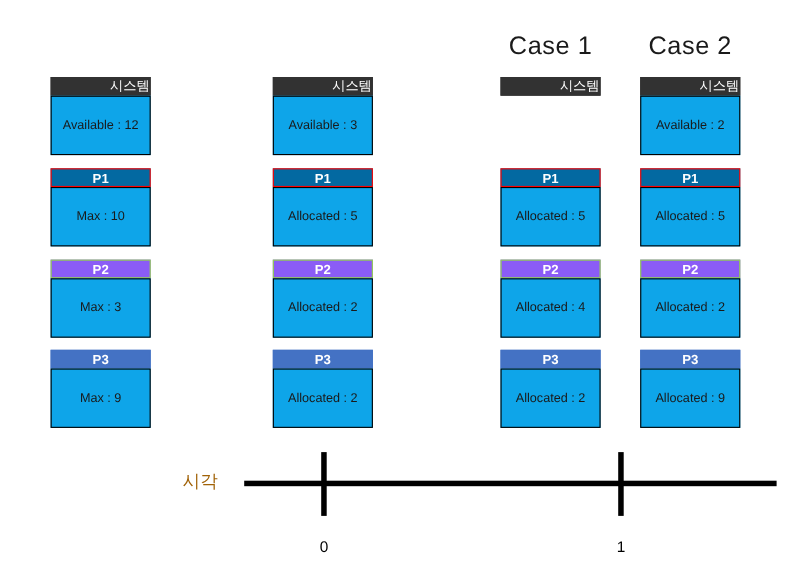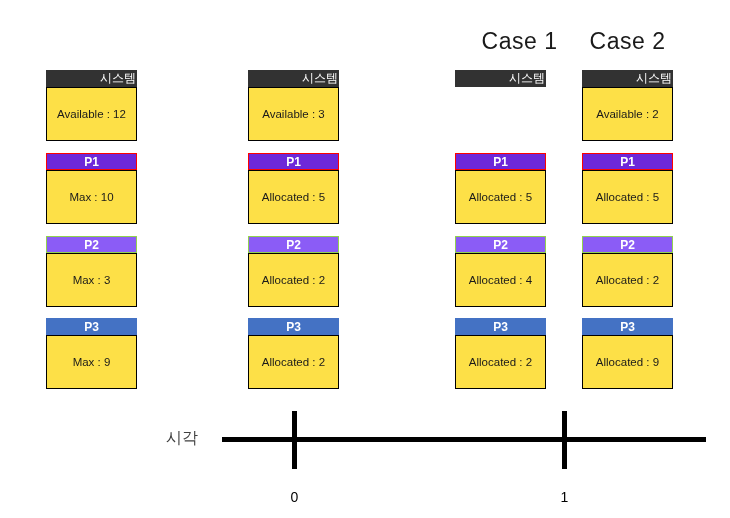--- a/index.html
+++ b/index.html
@@ -53,79 +53,79 @@
     color: #ffffff;
     box-sizing: border-box;
     overflow: hidden;
   }
   .card-header.sys {
     background: #323232;
     border: 1px solid #323232;
     text-align: right;
   }
   .card-header.p1 {
-    background: #6d28d9;
+    background: #0369a1;
     border: 1px solid #fd0100;
   }
   .card-header.p2 {
     background: #8b5cf6;
     border: 1px solid #92d14f;
   }
   .card-header.p3 {
     background: #4472c4;
     border: 1px solid #4472c4;
   }
   .card-header .kr {
     font-family: "DejaVu Sans", sans-serif;
     font-size: 12px;
     font-weight: 400;
     position: relative;
     top: -1px;
   }
   .card-body {
     height: 54px;
-    background: #fde047;
+    background: #0ea5e9;
     border: 1px solid #000000;
     border-top: 1px solid #000000;
     box-sizing: border-box;
     display: flex;
     align-items: center;
     justify-content: center;
     font-size: 11.5px;
     color: #1a1a1a;
     white-space: nowrap;
   }
 
   
   .axis-line {
     position: absolute;
     background: #000000;
   }
   .axis-label {
     position: absolute;
     font-family: "DejaVu Sans", sans-serif;
     font-size: 16px;
-    color: #404040;
+    color: #a16207;
     white-space: nowrap;
   }
   .tick-label {
     position: absolute;
     font-size: 14px;
     color: #000000;
     text-align: center;
     white-space: nowrap;
   }
 </style>
 </head>
 <body>
 
 <div id="canvas">
 
   <div id="case-titles">
-      <div class="case-title" style="left: 474px; top: 27px; width: 91px;">Case 1</div>
+      <div class="case-title" style="left: 455px; top: 27px; width: 91px;">Case 1</div>
       <div class="case-title" style="left: 582px; top: 27px; width: 91px;">Case 2</div>
     </div>
 
   <div id="columns">
       <div class="column" style="left: 46px; top: 0px;">
         <div class="card" style="left: 0px; top: 70px;">
           <div class="card-header sys"><span class="kr">시스템</span></div>
           <div class="card-body">Available : 12</div>
         </div>
         <div class="card" style="left: 0px; top: 153px;">

